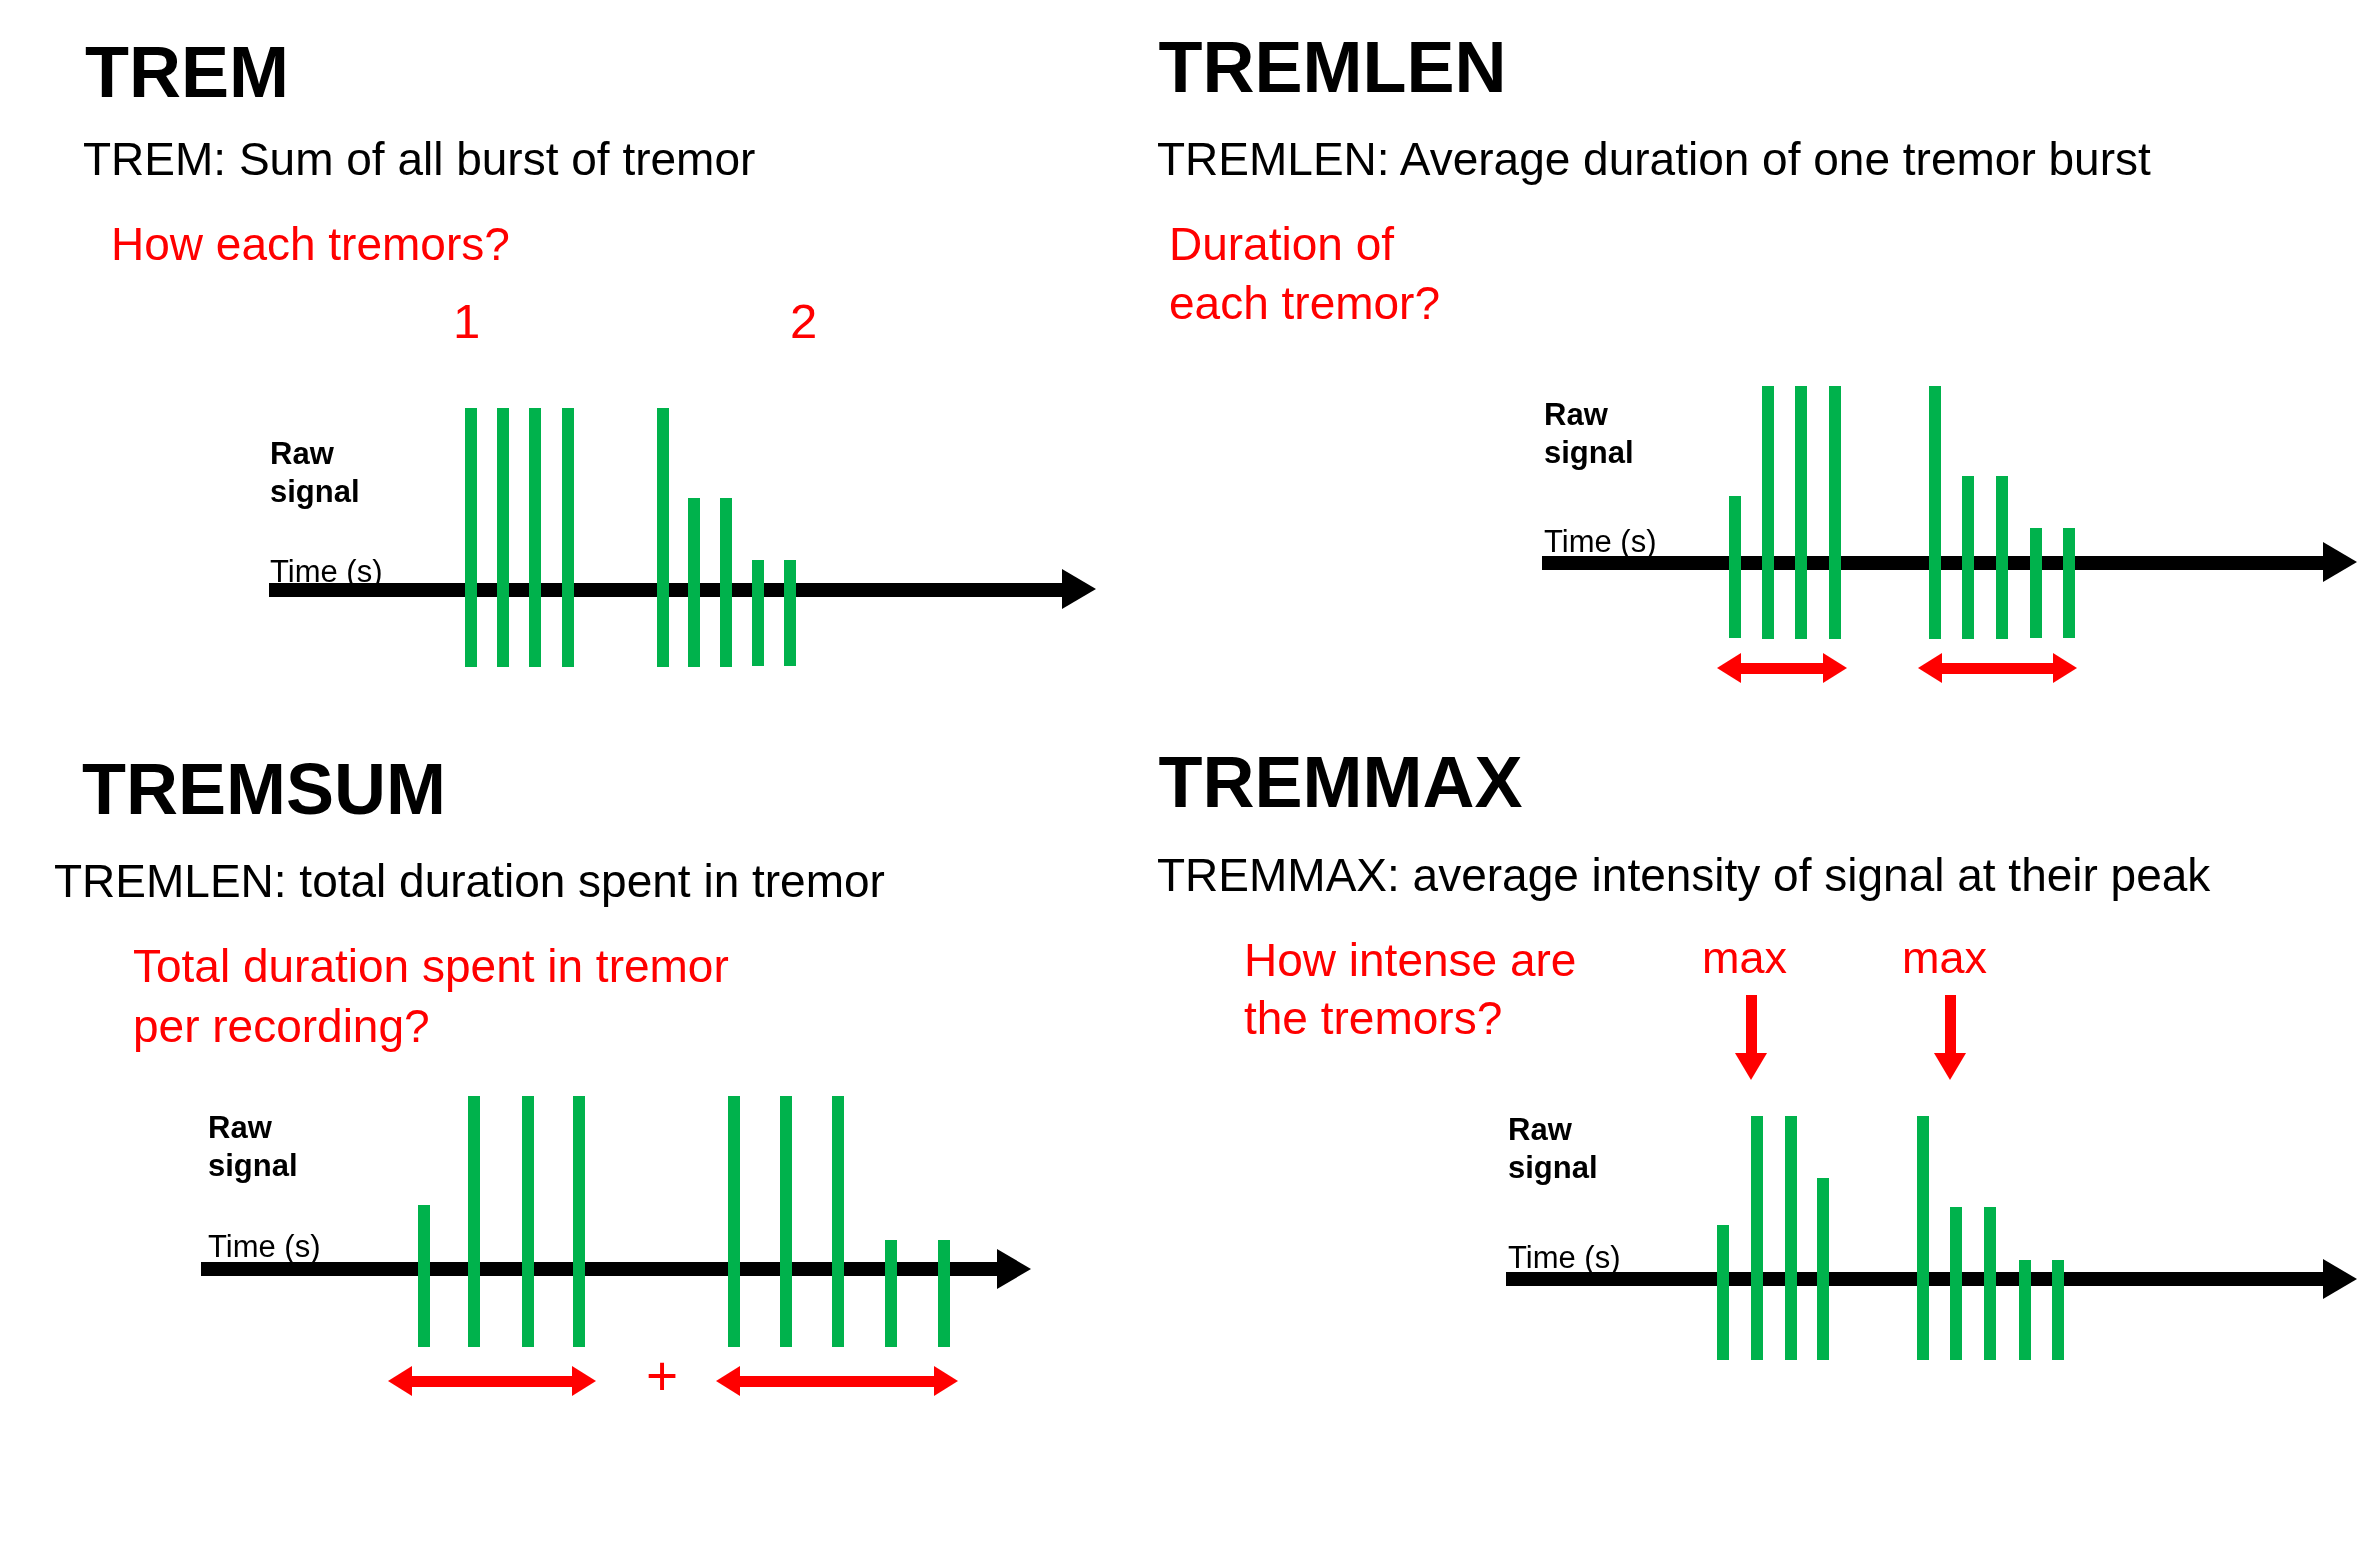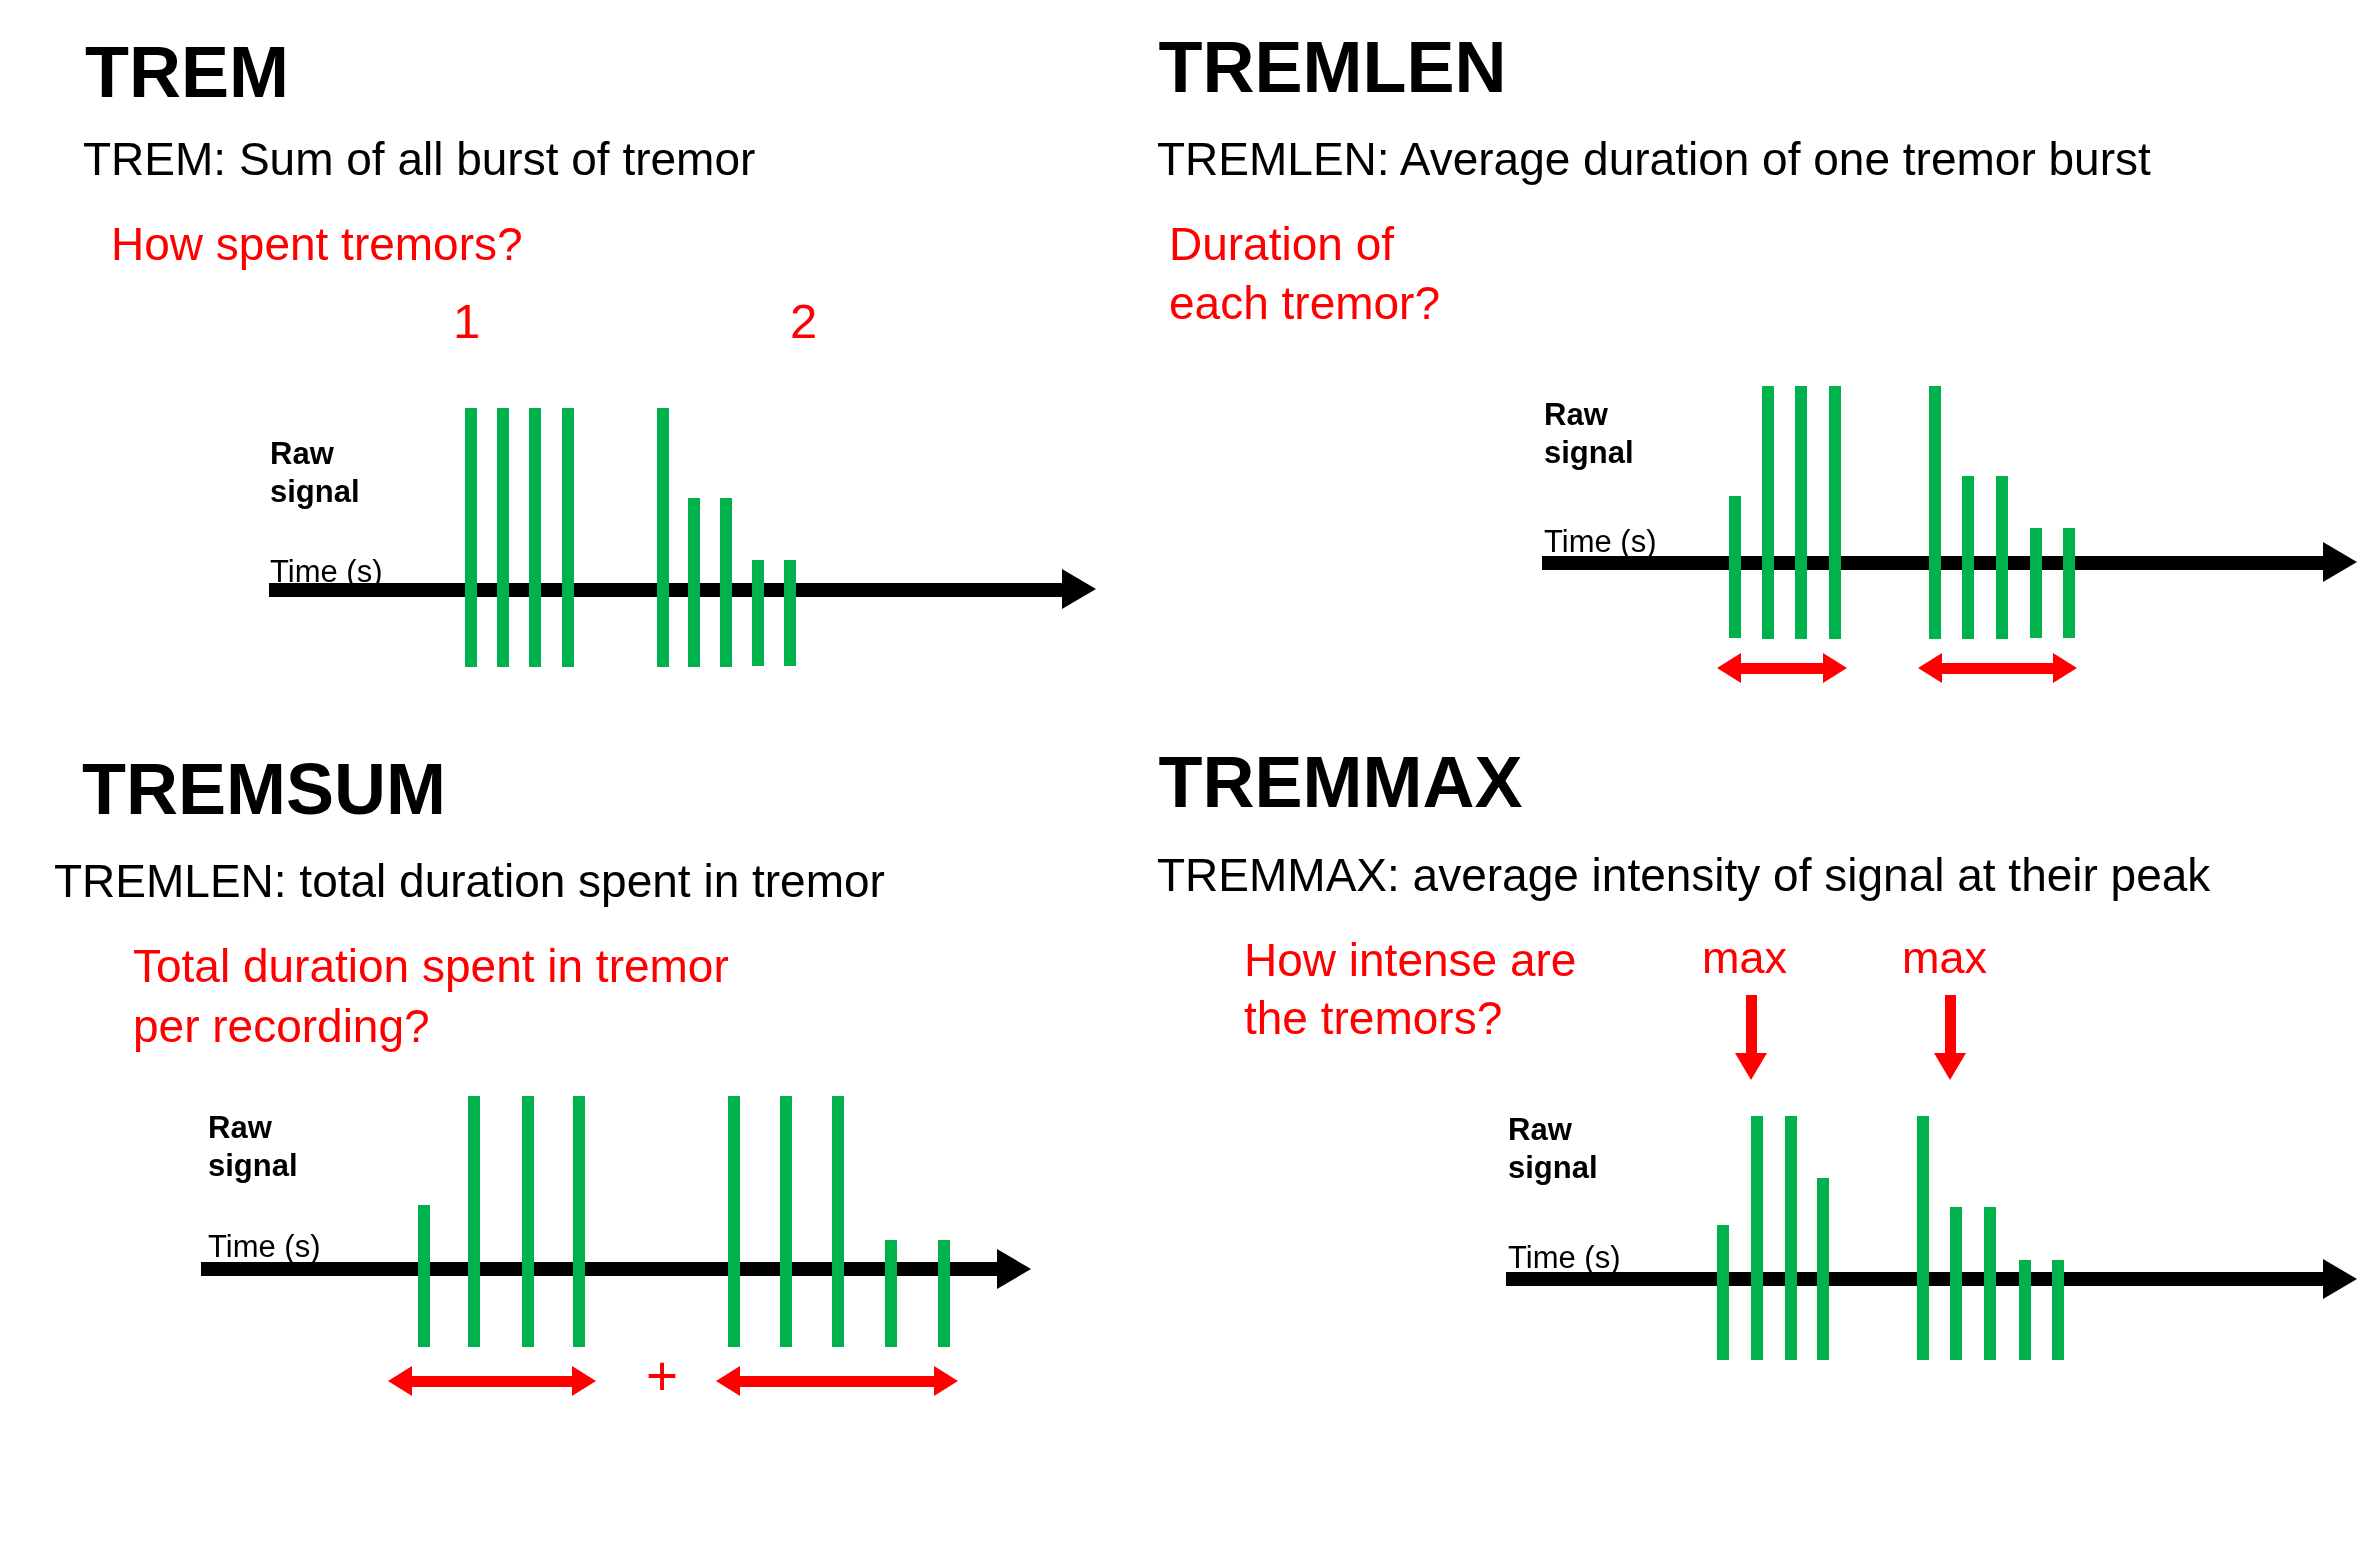--- a/index.html
+++ b/index.html
@@ -117,21 +117,21 @@
 </style>
 </head>
 <body>
 
 <div class="panel" style="left:18px;top:0;width:1139px;height:749px;margin-left:11px;">
 
   <div class="panel-title" style="left:56px;top:36px;position:absolute;">TREM</div>
 
   <div class="panel-def" style="left:54px;top:136px;position:absolute;">TREM: Sum of all burst of tremor</div>
 
-  <div class="panel-q" style="left:82px;top:217px;position:absolute;">How spent tremors?</div>
+  <div class="panel-q" style="left:82px;top:217px;position:absolute;">How each tremors?</div>
 
   <div class="tremor-num" style="left:424px;top:297px;">1</div>
   <div class="tremor-num" style="left:761px;top:297px;">2</div>
 
   <div class="chart" style="left:0;top:0;width:1139px;height:749px;">
     <div class="lbl-raw" style="left:241px;top:435px;">Raw
 signal</div>
     <div class="lbl-time" style="left:241px;top:554px;">Time (s)</div>
 
     <div class="axis-line" style="left:240px;top:583px;width:794px;"></div>

